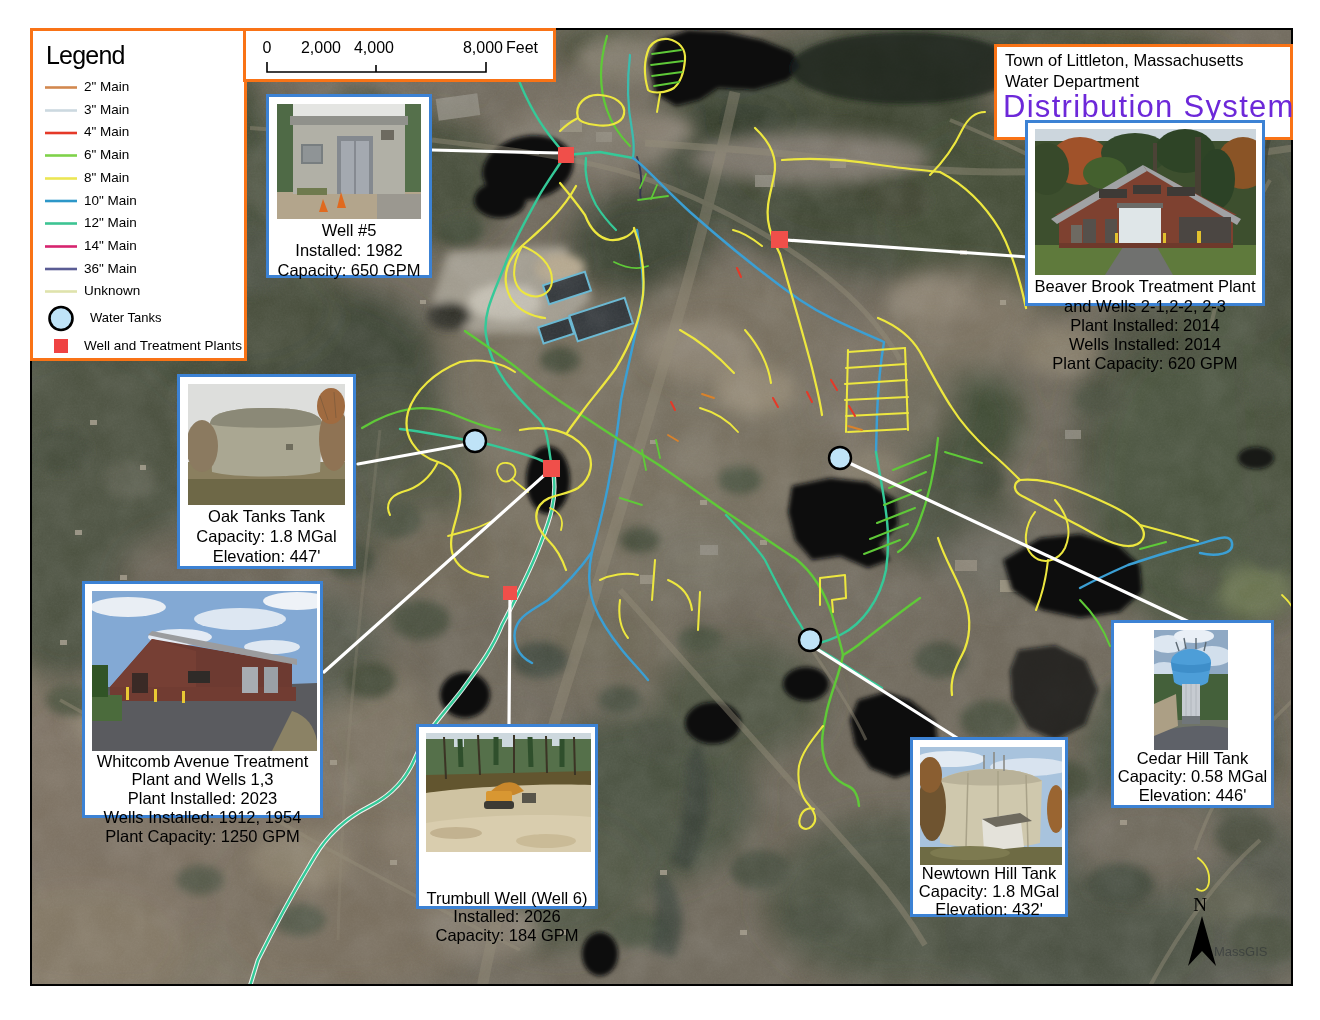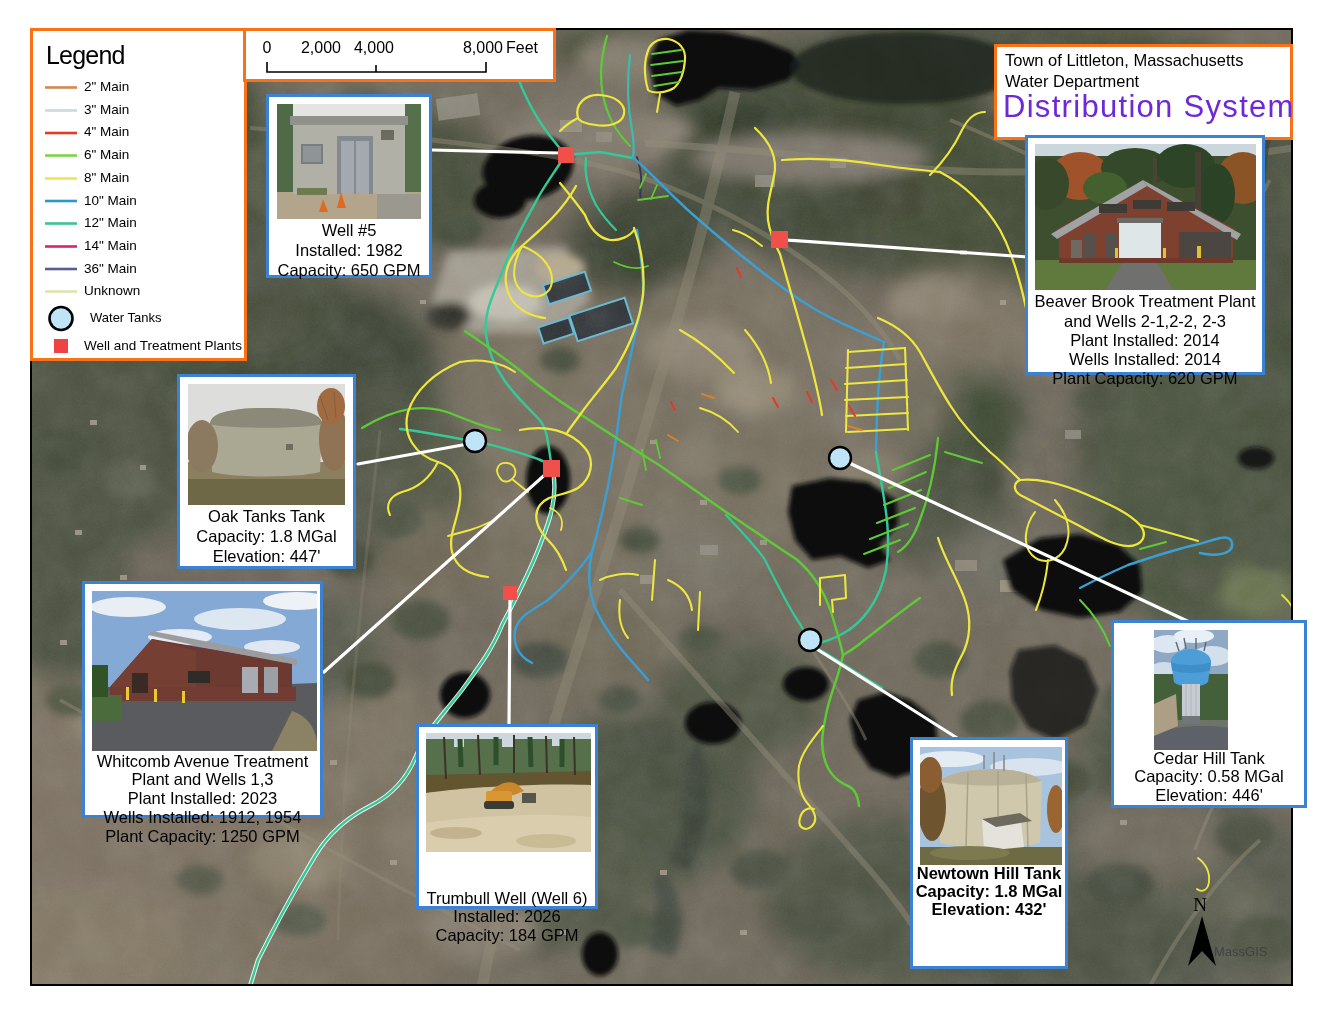--- a/index.html
+++ b/index.html
@@ -675,21 +675,21 @@
       <ellipse cx="120" cy="108" rx="30" ry="7" fill="#cabb97"></ellipse>
     </svg>
 
     <div class="cap" style="top:123.8px;font-size:16.5px;line-height:18.5px;margin-top:38px;">
       <div>Trumbull Well (Well 6)</div>
         <div>Installed: 2026</div>
         <div>Capacity: 184 GPM</div>
     </div>
   </div>
 
-  <div class="callout" style="left:910px;top:737px;width:158px;height:232px;font-weight:bold;">
+  <div class="callout" style="left:910px;top:737px;width:158px;height:180px;">
 
     <svg class="ph" style="left:7px;top:7px;" width="142" height="118" viewBox="0 0 142 118">
       <rect width="142" height="118" fill="#a8c3dd"></rect>
       <ellipse cx="30" cy="12" rx="35" ry="8" fill="#e3ebf3"></ellipse>
       <ellipse cx="110" cy="20" rx="40" ry="9" fill="#d8e3ef"></ellipse>
       <rect x="0" y="100" width="142" height="18" fill="#6e6b44"></rect>
       <path d="M18,34 C30,26 50,22 72,22 C96,22 114,27 122,34 L120,96 C100,102 40,102 20,96 Z" fill="#cfc8ad"></path>
       <path d="M18,34 C30,26 50,22 72,22 C96,22 114,27 122,34 C100,40 38,40 18,34 Z" fill="#b9b299"></path>
       <g stroke="#a9a289" stroke-width="1.5">
           <line x1="48" y1="26" x2="46" y2="100"></line>
@@ -709,21 +709,21 @@
       <ellipse cx="50" cy="106" rx="40" ry="7" fill="#7d7a50"></ellipse>
     </svg>
 
     <div class="cap" style="top:124px;font-size:16.5px;line-height:18px;">
       <div>Newtown Hill Tank</div>
         <div>Capacity: 1.8 MGal</div>
         <div>Elevation: 432'</div>
     </div>
   </div>
 
-  <div class="callout" style="left:1111px;top:620px;width:196px;height:188px;">
+  <div class="callout" style="left:1111px;top:620px;width:163px;height:188px;">
 
     <svg class="ph" style="left:40px;top:7px;" width="74" height="120" viewBox="0 0 74 120">
       <rect width="74" height="120" fill="#8fa9c4"></rect>
       <ellipse cx="14" cy="14" rx="18" ry="9" fill="#dde7f1"></ellipse>
       <ellipse cx="58" cy="26" rx="20" ry="10" fill="#d2dfec"></ellipse>
       <ellipse cx="40" cy="6" rx="20" ry="7" fill="#e9eff6"></ellipse>
       <ellipse cx="10" cy="40" rx="14" ry="8" fill="#cfdcea"></ellipse>
       <rect x="0" y="44" width="74" height="52" fill="#44603a"></rect>
       <rect x="0" y="90" width="74" height="30" fill="#6f7468"></rect>
       <path d="M0,104 C20,96 50,94 74,98 L74,120 L0,120 Z" fill="#5e6168"></path>
@@ -745,21 +745,21 @@
       <path d="M0,74 L22,64 L24,96 L0,106 Z" fill="#ac9f85"></path>
     </svg>
 
     <div class="cap" style="top:125.8px;font-size:16.5px;line-height:18.5px;">
       <div>Cedar Hill Tank</div>
         <div>Capacity: 0.58 MGal</div>
         <div>Elevation: 446'</div>
     </div>
   </div>
 
-  <div class="callout" style="left:1025px;top:120px;width:240px;height:240px;margin-top:15px;">
+  <div class="callout" style="left:1025px;top:120px;width:240px;height:186px;">
 
     <svg class="ph" style="left:7px;top:6px;" width="221" height="146" viewBox="0 0 221 146">
       <rect width="221" height="146" fill="#3d4f2e"></rect>
       <rect x="0" y="0" width="221" height="12" fill="#ccd6dd"></rect>
       <g>
         <ellipse cx="45" cy="32" rx="30" ry="24" fill="#a0522a"></ellipse>
         <ellipse cx="12" cy="40" rx="22" ry="26" fill="#37492a"></ellipse>
         <ellipse cx="100" cy="24" rx="34" ry="20" fill="#33492a"></ellipse>
         <ellipse cx="150" cy="22" rx="30" ry="22" fill="#2e4426"></ellipse>
         <ellipse cx="208" cy="34" rx="26" ry="26" fill="#8a5426"></ellipse>

